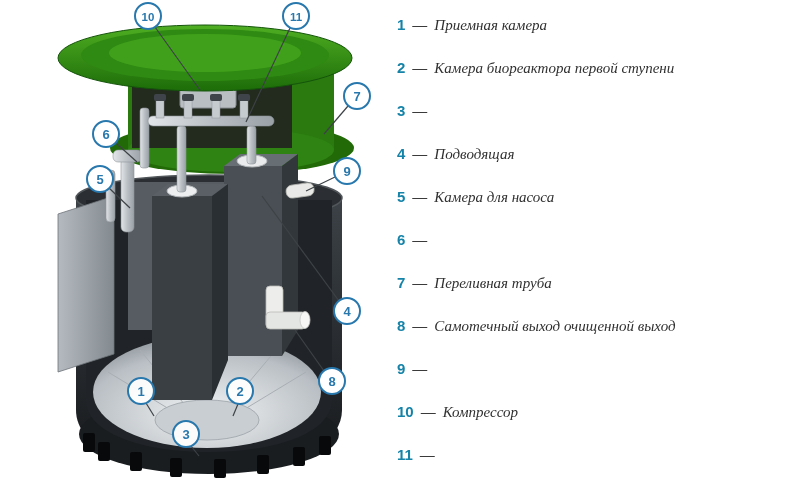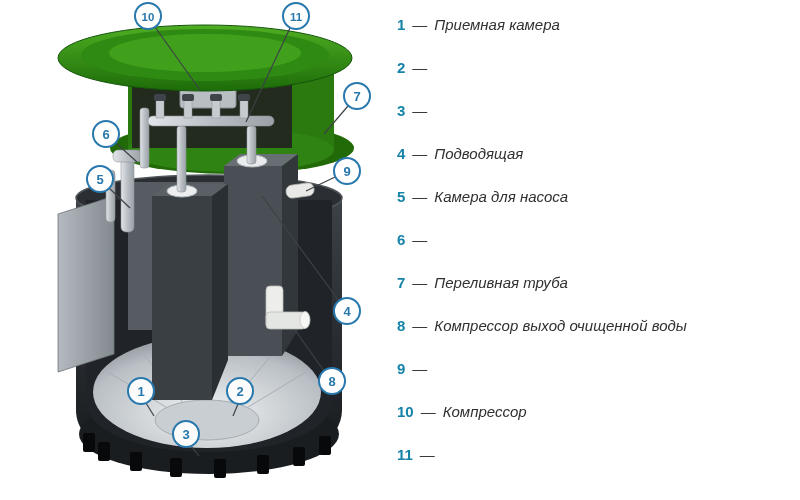--- a/index.html
+++ b/index.html
@@ -27,21 +27,21 @@
   }
   .legend .num{
     color:#1583a8;font-weight:bold;font-size:15px;
     font-family:"Liberation Sans",sans-serif;
   }
   .legend .sep{
     margin:0 7px;color:#3a3a3a;font-size:15px;
   }
   .legend .lbl{
     font-style:italic;color:#303030;font-size:15px;
-    font-family:Liberation Sans, sans-serif;
+    font-family:Liberation Serif, serif;
   }
 </style>
 </head>
 <body>
 
 <div class="page">
 
   <div class="diagram-wrap">
   <svg width="390" height="500" viewBox="0 0 390 500">
     <defs>
@@ -227,20 +227,21 @@
 
   <div class="legend">
     <div class="row">
       <span class="num">1</span>
       <span class="sep">—</span>
       <span class="lbl">Приемная камера</span>
     </div>
     <div class="row">
       <span class="num">2</span>
       <span class="sep">—</span>
+      <span class="lbl">Камера биореактора первой ступени</span>
     </div>
     <div class="row">
       <span class="num">3</span>
       <span class="sep">—</span>
     </div>
     <div class="row">
       <span class="num">4</span>
       <span class="sep">—</span>
       <span class="lbl">Подводящая</span>
     </div>
@@ -254,21 +255,21 @@
       <span class="sep">—</span>
     </div>
     <div class="row">
       <span class="num">7</span>
       <span class="sep">—</span>
       <span class="lbl">Переливная труба</span>
     </div>
     <div class="row">
       <span class="num">8</span>
       <span class="sep">—</span>
-      <span class="lbl">Компрессор выход очищенной воды</span>
+      <span class="lbl">Самотечный выход очищенной выход</span>
     </div>
     <div class="row">
       <span class="num">9</span>
       <span class="sep">—</span>
     </div>
     <div class="row">
       <span class="num">10</span>
       <span class="sep">—</span>
       <span class="lbl">Компрессор</span>
     </div>

